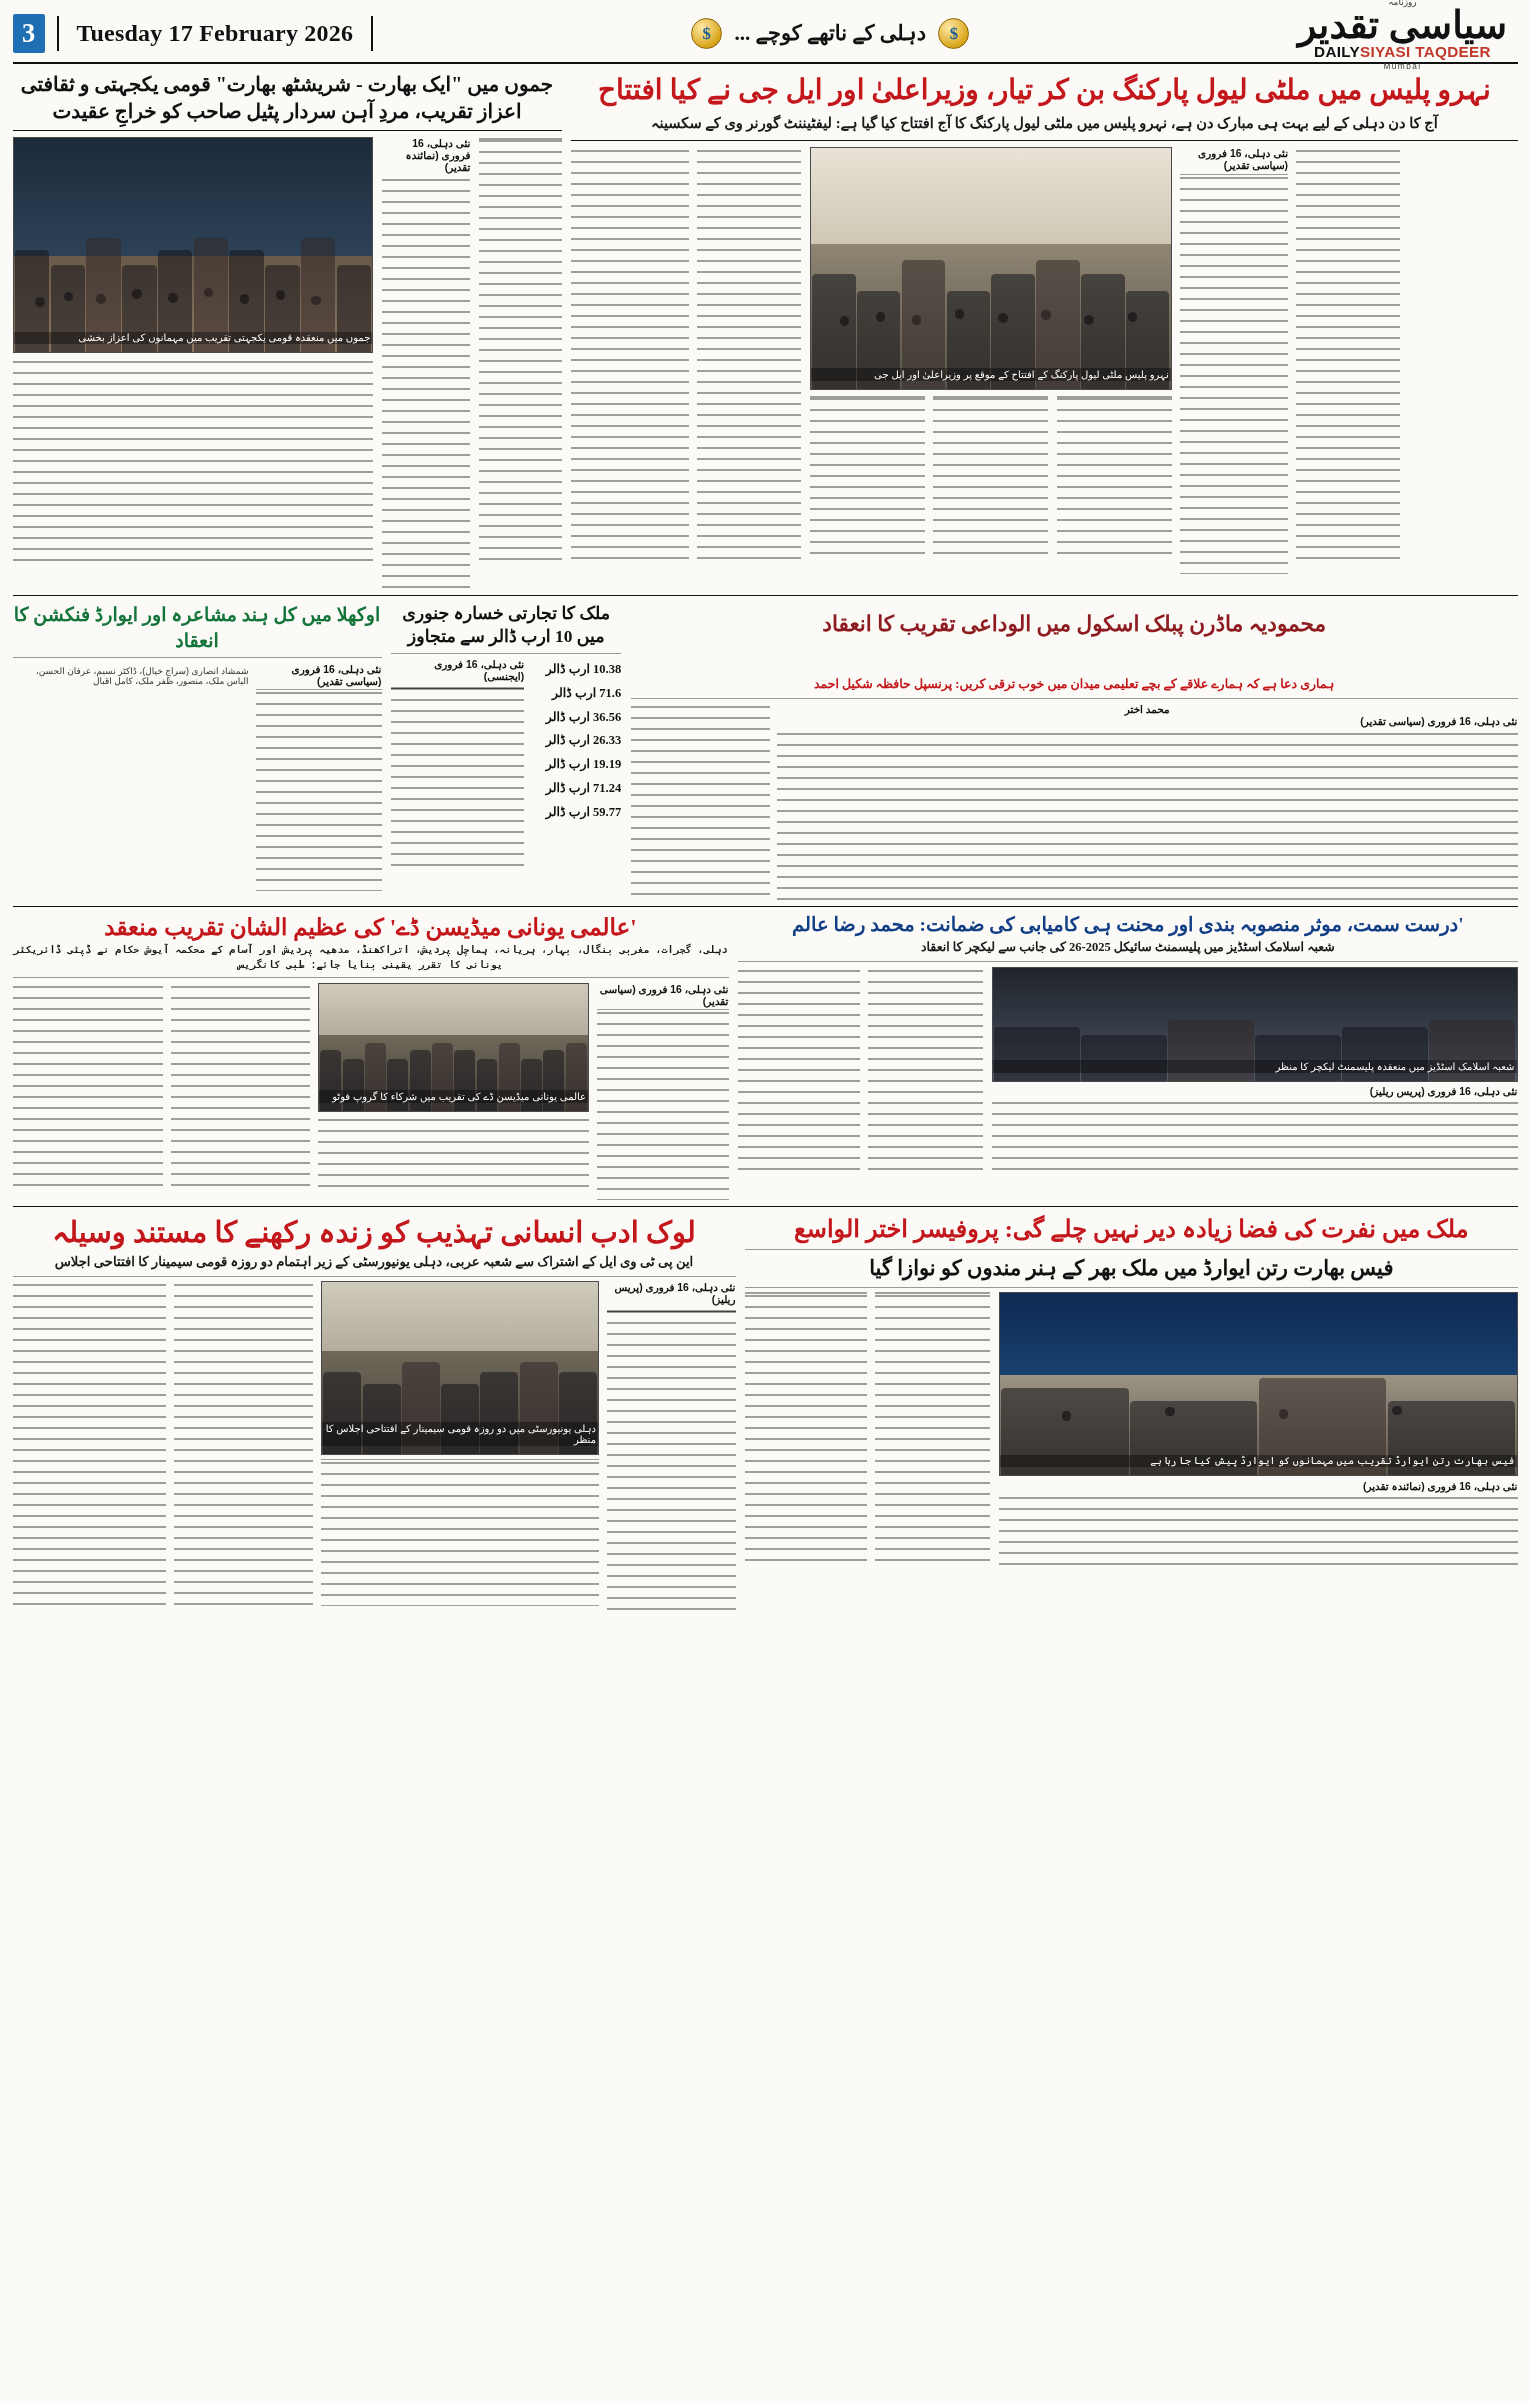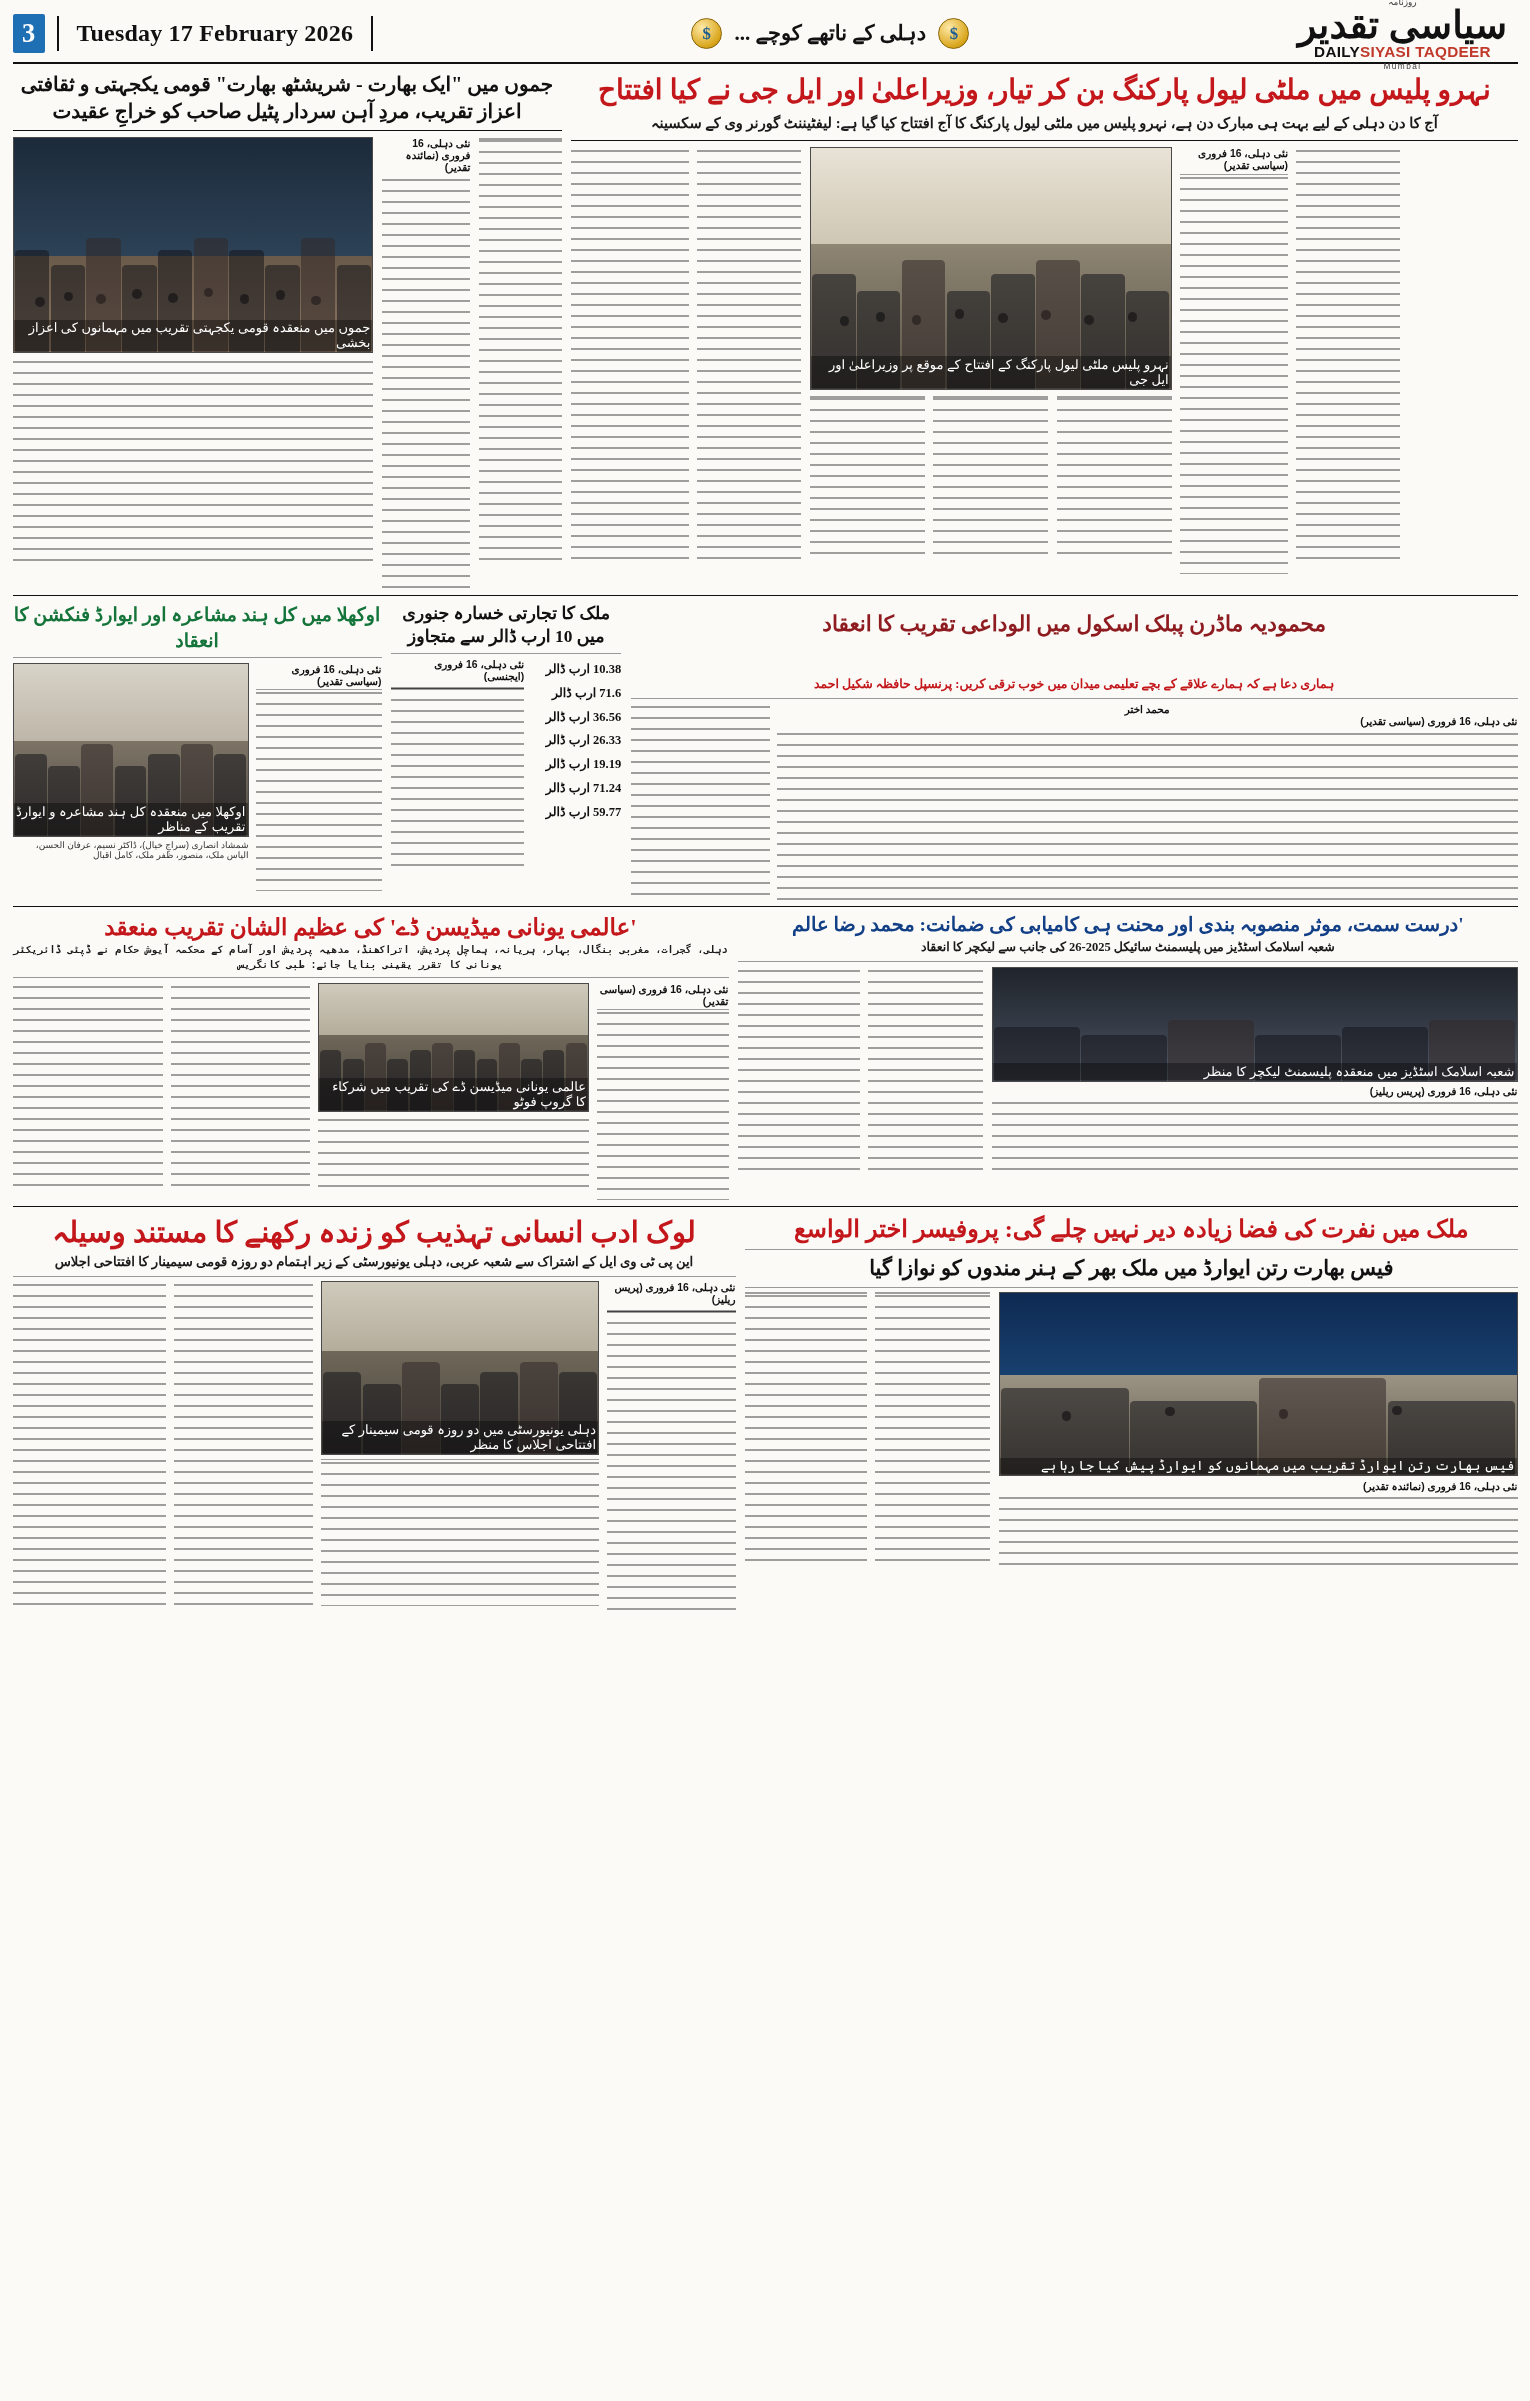--- a/index.html
+++ b/index.html
@@ -78,21 +78,21 @@
         rgba(25,25,25,.82) 1px,
         rgba(0,0,0,0) 1px,
         rgba(0,0,0,0) var(--lh)
       );
     background-position: 0 3.5px;
   }
   .txt.tight { --lh:11px; }
 
   
   .photo { position:relative; overflow:hidden; background:#888; border:0.7px solid #4a4a4a; }
-  .photo .cap { position:absolute; left:0; right:0; bottom:1px; font-size:13px; color:#fff; background:rgba(0,0,0,.35); padding:0.7px 2.1px; direction:rtl; }
+  .photo .cap { position:absolute; left:0; right:0; bottom:8px; font-size:10px; color:#fff; background:rgba(0,0,0,.35); padding:0.7px 2.1px; direction:rtl; }
 
   .ph-stage { background:
       linear-gradient(#1c2a3a,#2d4257 55%, #6a5a4a 55%, #8a7560);
   }
   .ph-crowd { background:
       linear-gradient(#d8d3c8,#bdb6a8 45%, #7d7466 45%, #4f4a42);
   }
   .ph-indoor { background:
       linear-gradient(#e8e3d6,#cfc7b4 40%, #8e8573 40%, #5b5448);
   }
@@ -252,32 +252,20 @@
 
   <div class="rule"></div>
 
   <div class="grid">
 
     <div style="width:369px;" class="sec">
       <div class="headline hl-green center" style="font-size:19px;">اوکھلا میں کل ہند مشاعرہ اور ایوارڈ فنکشن کا انعقاد</div>
       <div class="thin-rule"></div>
       <div class="grid" style="gap:7px;">
         <div style="width:236px;">
-          <div class="photo ph-crowd" style="height:174px;">
-            <div class="people">
-                <i></i>
-                <i></i>
-                <i></i>
-                <i></i>
-                <i></i>
-                <i></i>
-                <i></i>
-              </div>
-            <div class="cap">اوکھلا میں منعقدہ کل ہند مشاعرہ و ایوارڈ تقریب کے مناظر</div>
-          </div>
           <div class="small-note" style="margin-top:3.5px;">شمشاد انصاری (سراجِ خیال)، ڈاکٹر نسیم، عرفان الحسن، الیاس ملک، منصور، ظفر ملک، کامل اقبال</div>
         </div>
         <div style="flex:1;" class="body-col">
           <div class="byline">نئی دہلی، 16 فروری (سیاسی تقدیر)</div>
           <div class="txt tight" style="height:202px; margin-top:2.8px;"></div>
         </div>
       </div>
     </div>
 
     <div style="width:230px;" class="sec">

